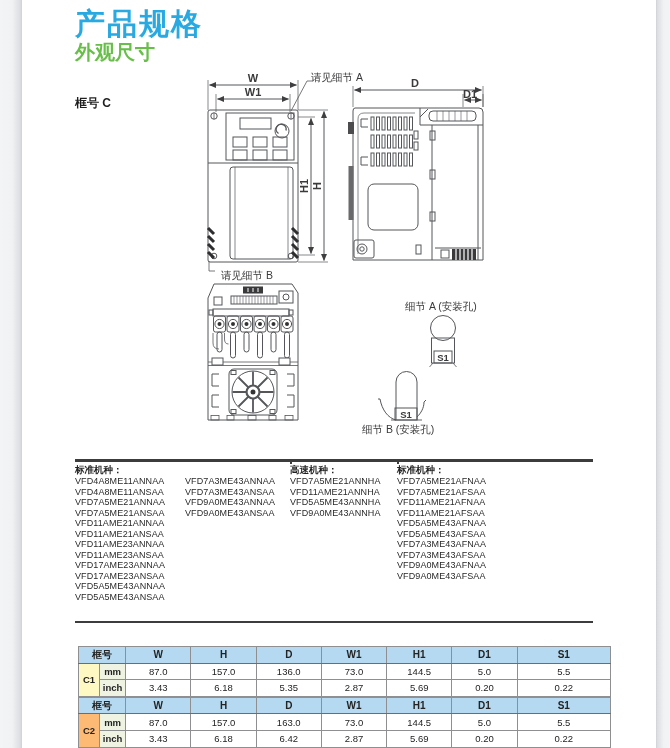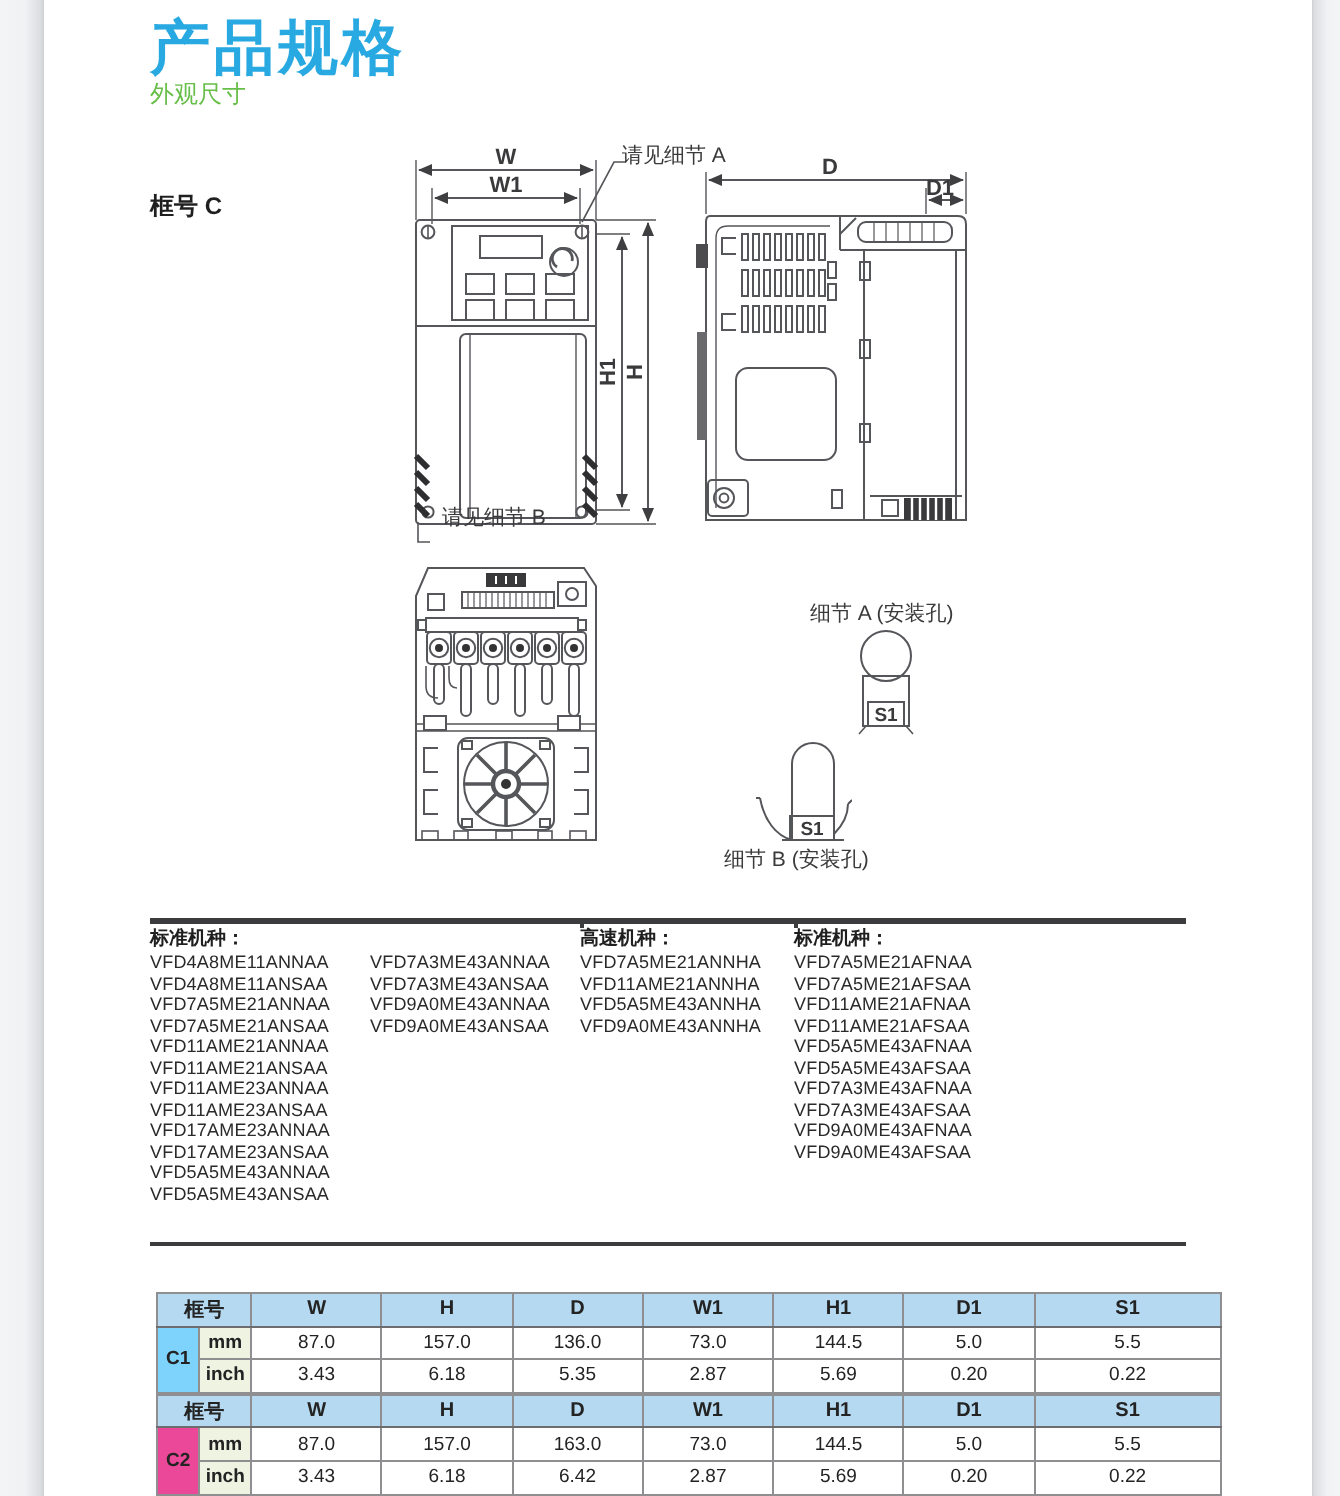--- a/index.html
+++ b/index.html
@@ -4,21 +4,21 @@
 <style>
   html,body{margin:0;padding:0;background:#ffffff;}
   .page{position:relative;width:670px;height:748px;background:#ffffff;overflow:hidden;
         font-family:"Liberation Sans","DejaVu Sans",sans-serif;color:#232323;}
   .abs{position:absolute;}
   .edge-left{left:0;top:0;width:22px;height:748px;
     background:linear-gradient(to right,#f3f4f6 0%,#f1f2f4 55%,#dcdde0 92%,#cfd0d3 100%);}
   .edge-right{left:656px;top:0;width:14px;height:748px;
     background:linear-gradient(to left,#f3f4f6 0%,#f1f2f4 45%,#dcdde0 92%,#cfd0d3 100%);}
   .title{left:75px;top:4px;font-size:30px;font-weight:bold;letter-spacing:2px;}
-  .subtitle{left:75px;top:39px;font-size:12px;font-weight:normal;}
+  .subtitle{left:75px;top:39px;font-size:20px;font-weight:bold;}
   .frame-label{left:75px;top:55px;font-size:12px;font-weight:bold;color:#1f1f1f;margin-top:40px;}
   .callout{font-size:10.5px;color:#3a3a3c;white-space:nowrap;}
   .detail-title{font-size:10.5px;color:#3a3a3c;white-space:nowrap;}
 
   
   .model-table{left:75px;top:459px;width:518px;border-top:1.5px solid #3c3c3e;}
   .mt-header{position:relative;padding:2px 0 1px 0;height:24px;}
   .mt-h{font-size:10px;font-weight:bold;line-height:11.5px;color:#1f1f1f;}
   .mt-c2{position:absolute;left:322px;top:13px;}
   .mt-sep{border-top:2.5px solid #3c3c3e;}
@@ -97,21 +97,21 @@
       <path stroke-width="0.8" d="M14,191 V201 H20"></path>
     </g>
     <g fill="#3a3a3c" font-size="11" font-weight="bold" text-anchor="middle">
       <text x="58" y="12">W</text>
       <text x="58" y="26">W1</text>
       <text transform="translate(112.5,116) rotate(-90)">H1</text>
       <text transform="translate(126,116) rotate(-90)">H</text>
     </g>
   </svg>
   <div class="abs callout" style="left:311px;top:71px">请见细节 A</div>
-  <div class="abs callout" style="left:221px;top:252px">请见细节 B</div>
+  <div class="abs callout" style="left:221px;top:269px">请见细节 B</div>
 
   <svg class="abs" style="left:345px;top:78px" width="152" height="196" viewBox="0 0 152 196">
     <defs>
       <marker id="ah-s" markerWidth="8" markerHeight="8" refX="6.5" refY="3" orient="auto-start-reverse" markerUnits="userSpaceOnUse">
         <path d="M0,0 L7,3 L0,6 Z" fill="#3f3f41"></path>
       </marker>
     </defs>
     <g stroke="#55565a" fill="none" stroke-width="1">
       <path stroke-width="0.7" d="M8,29 V8 M138,29 V8 M118,29 V16 M138,29 V16"></path>
       <line x1="9.5" y1="12" x2="136.5" y2="12" marker-start="url(#ah-s)" marker-end="url(#ah-s)"></line>
@@ -340,21 +340,21 @@
         <th colspan="2">框号</th>
         <th>W</th>
         <th>H</th>
         <th>D</th>
         <th>W1</th>
         <th>H1</th>
         <th>D1</th>
         <th>S1</th>
       </tr>
       <tr>
-        <td rowspan="2" class="frame" style="background:#7dd3fc">C1</td>
+        <td rowspan="2" class="frame" style="background:#fef9c3">C1</td>
         <td class="unit" style="background:#EFF3E2">mm</td>
         <td>87.0</td>
         <td>157.0</td>
         <td>136.0</td>
         <td>73.0</td>
         <td>144.5</td>
         <td>5.0</td>
         <td>5.5</td>
       </tr>
       <tr>
@@ -386,21 +386,21 @@
         <th colspan="2">框号</th>
         <th>W</th>
         <th>H</th>
         <th>D</th>
         <th>W1</th>
         <th>H1</th>
         <th>D1</th>
         <th>S1</th>
       </tr>
       <tr>
-        <td rowspan="2" class="frame" style="background:#ec4899">C2</td>
+        <td rowspan="2" class="frame" style="background:#fdba74">C2</td>
         <td class="unit" style="background:#EFF3E2">mm</td>
         <td>87.0</td>
         <td>157.0</td>
         <td>163.0</td>
         <td>73.0</td>
         <td>144.5</td>
         <td>5.0</td>
         <td>5.5</td>
       </tr>
       <tr>

